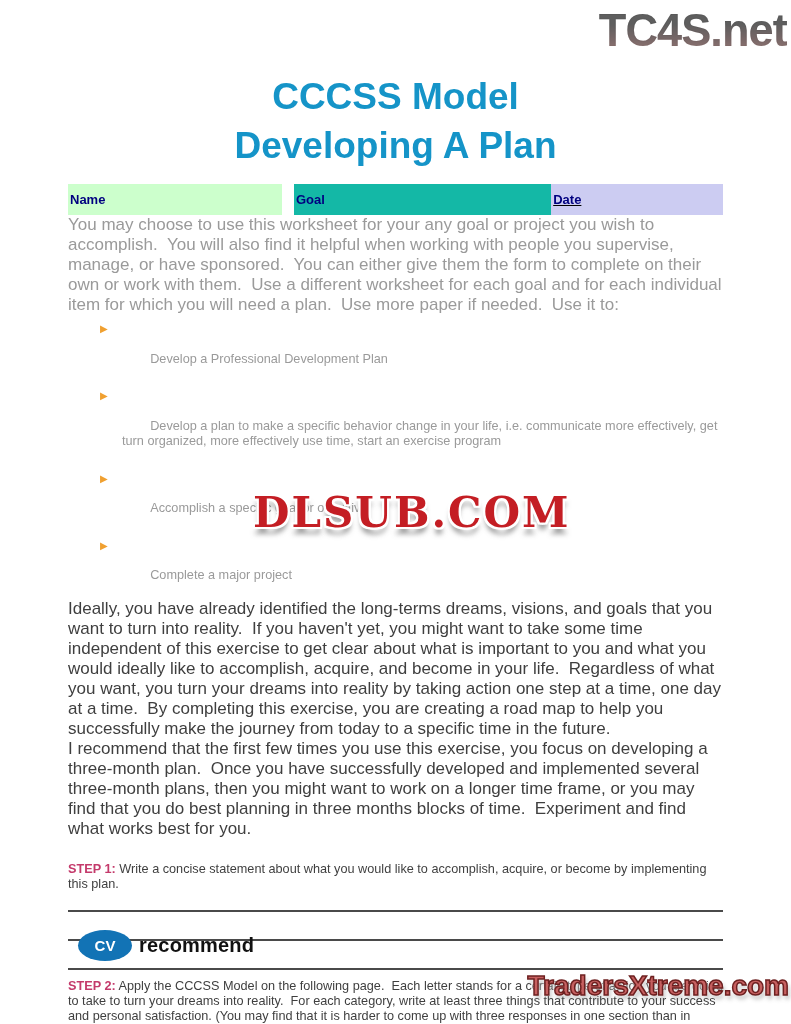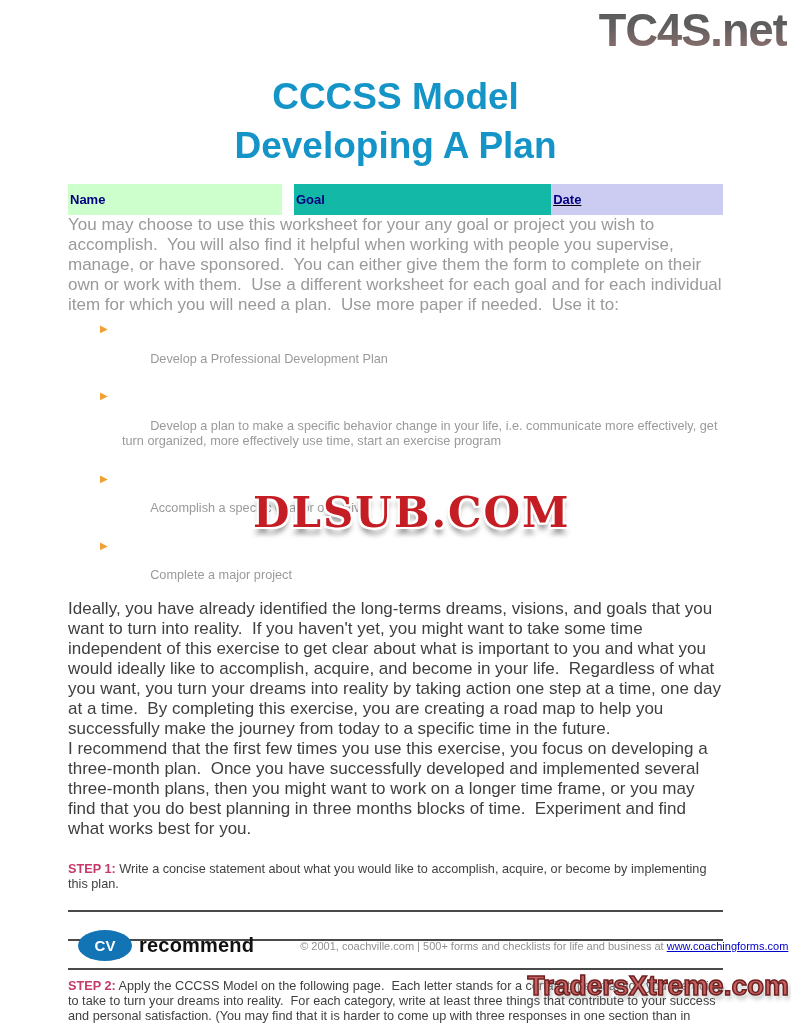--- a/index.html
+++ b/index.html
@@ -172,18 +172,17 @@
     <p class="step step-4"><span class="step-label">STEP 4:</span><span> Even though the remaining action items are divided into four different categories (complete, change, start, and stop), work with them as if they were on one list.  We are going to divide this list into two categories: "Easy Pickings" and "The Big Challenge."  You will need two highlighters of two different colors.</span></p>
   </div>
 
   <div class="wm-dlsub">DLSUB.COM</div>
 
   <div class="footer">
     <div class="logo">
       <div class="cv-badge">CV</div>
       <div class="logo-text">recommend</div>
     </div>
-    <div class="copyright"><span>© 2001, coachville.com | 500+ forms and checklists for life and business at </span><a href="#">www.coachingforms.com</a></div>
   </div>
 
   <div class="wm-traders">TradersXtreme.com</div>
 
 </div>
 
 </body></html>

